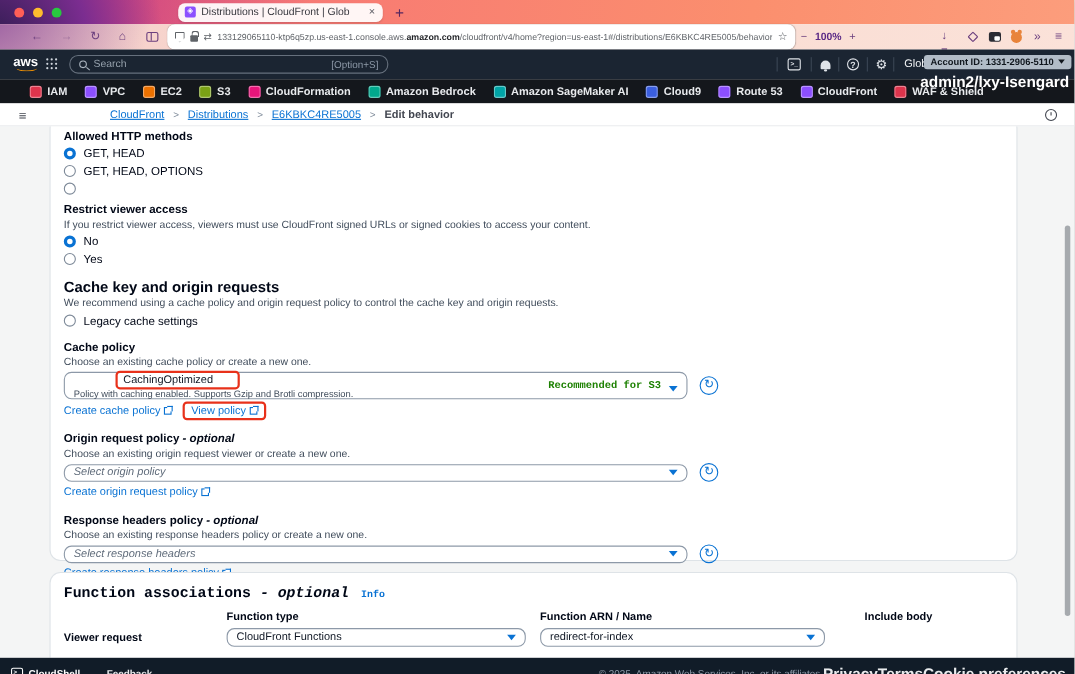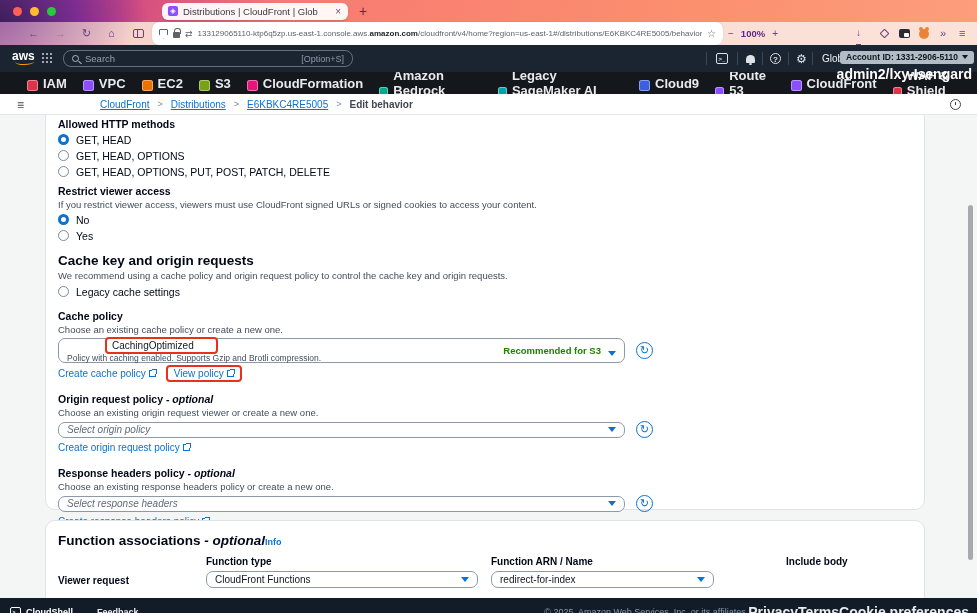--- a/index.html
+++ b/index.html
@@ -86,21 +86,21 @@
   .region { color:#f1f3f5; font-size:10px; gap:5px; }
   .caret-dn { width:0; height:0; border-left:3.5px solid transparent; border-right:3.5px solid transparent; border-top:4.5px solid #f1f3f5; }
   .acct { position:absolute; right:3px; top:1px; text-align:right; }
   .acct-badge { display:inline-flex; align-items:center; gap:4px; background:#b2bcc7; color:#10161d;
                 font-size:8.5px; font-weight:700; border-radius:3px; padding:1.5px 6px; }
   .acct-badge .caret-dn { border-top-color:#10161d; }
   .acct-user { color:#fff; font-size:14px; font-weight:700; margin-top:2px; padding-right:2px; }
 
   
   .bookmarks { height:22px; background:#14171c; display:flex; align-items:center; gap:16px; padding-left:27px; }
-  .bm { display:flex; align-items:flex-end; gap:5px; color:#e8eaed; font-size:13px; font-weight:700; }
+  .bm { display:flex; align-items:flex-start; gap:5px; color:#e8eaed; font-size:10px; font-weight:700; }
   .bm-ic { width:11px; height:11px; border-radius:2.5px; box-shadow:inset 0 0 0 1px rgba(255,255,255,.4); }
 
   
   .breadcrumb { position:relative; height:21px; background:#fff; border-bottom:1px solid #e4e7ea; }
   .hamb { position:absolute; left:17px; top:4px; font-size:12px; color:#424650; }
   .crumbs { position:absolute; left:100px; top:0; height:20px; display:flex; align-items:center; gap:8px; font-size:10px; }
   .crumbs a { color:#0972d3; text-decoration:underline; }
   .crumb-sep { color:#7d8998; font-size:9px; }
   .crumb-cur { color:#424650; font-weight:700; }
   .clock-ic { position:absolute; right:16px; top:5px; width:11px; height:11px; border:1.2px solid #424650; border-radius:50%; }
@@ -126,34 +126,34 @@
 
   .sel-row { display:flex; align-items:center; margin-top:3px; }
   .f-select { display:flex; align-items:center; justify-content:space-between; width:567px; height:16px;
               border:1px solid #8d99a8; border-radius:7px; padding:0 8px; background:#fff; }
   .placeholder { font-size:10px; color:#5f6b7a; font-style:italic; }
   .caret-blue { width:0; height:0; border-left:4px solid transparent; border-right:4px solid transparent; border-top:5px solid #0972d3; }
   .bigselect { width:567px; height:25px; border:1px solid #8d99a8; border-radius:7px; background:#fff;
                display:flex; align-items:center; justify-content:space-between; padding:2px 8px; }
   .bs-val { font-size:10px; color:#0f1724;margin-left:43px; }
   .bs-desc { font-size:8.5px; color:#414d5c; margin-top:1px; white-space:nowrap; }
-  .bs-right { display:flex; align-items:flex-end; gap:7px; }
+  .bs-right { display:flex; align-items:flex-end; gap:7px;font-family:Liberation Mono, monospace; }
   .badge-green { font-size:9.5px; font-weight:700; color:#1d8102; }
   .refresh-btn { width:17px; height:17px; border:1.6px solid #0972d3; border-radius:50%; margin-left:11px;
                  color:#0972d3; font-size:11px; line-height:14px; text-align:center; flex:0 0 auto; }
   .refresh-btn::after { content:"↻"; }
   .links-row { display:flex; gap:16px; margin-top:5px; align-items:center; }
   .blue-link { font-size:10px; color:#0972d3; display:inline-flex; align-items:center; gap:3px; }
   .ext-ic { width:7px; height:7px; border:1.1px solid #0972d3; position:relative; display:inline-block; }
   .ext-ic::after { content:""; position:absolute; right:-2px; top:-2px; width:4px; height:4px;
                    border-top:1.1px solid #0972d3; border-right:1.1px solid #0972d3; background:#fff; }
   .addl { display:flex; align-items:center; gap:6px; margin-top:16px; }
   .tri-right { width:0; height:0; border-top:4px solid transparent; border-bottom:4px solid transparent; border-left:5.5px solid #000716; }
 
-  .fa-title { display:flex; align-items:baseline; gap:0; }
+  .fa-title { display:flex; align-items:baseline; gap:11px;font-family:Liberation Mono, monospace; }
   .fa-title .h2 i { font-style:italic; }
   .info-link { font-size:9px; color:#0972d3; font-weight:700; }
   .fa-hdr { position:relative; height:13px; margin-top:8px; }
   .fa-hdr span { position:absolute; top:0; font-size:10px; font-weight:700; color:#000716; }
   .fa-row { position:relative; height:20px; margin-top:2px; }
   .fa-row .rowlabel { position:absolute; left:0; top:4px; font-size:10px; font-weight:700; color:#000716; }
   .fa-sel { position:absolute; top:0; height:17px; border:1px solid #8d99a8; border-radius:7px; background:#fff;
             display:flex; align-items:center; justify-content:space-between; padding:0 8px; font-size:10px; color:#0f1724; }
 
   
@@ -287,21 +287,21 @@
     <span class="bm">
         <span class="bm-ic" style="background: rgb(231, 21, 123);"></span>
         <span>CloudFormation</span>
       </span>
     <span class="bm">
         <span class="bm-ic" style="background: rgb(1, 168, 141);"></span>
         <span>Amazon Bedrock</span>
       </span>
     <span class="bm">
         <span class="bm-ic" style="background: rgb(0, 164, 166);"></span>
-        <span>Legacy SageMaker AI</span>
+        <span>Amazon SageMaker AI</span>
       </span>
     <span class="bm">
         <span class="bm-ic" style="background: rgb(59, 95, 224);"></span>
         <span>Cloud9</span>
       </span>
     <span class="bm">
         <span class="bm-ic" style="background: rgb(140, 79, 255);"></span>
         <span>Route 53</span>
       </span>
     <span class="bm">
@@ -335,21 +335,20 @@
       <div class="radio-row">
         <span class="radio sel"></span>
         <span>GET, HEAD</span>
       </div>
       <div class="radio-row">
         <span class="radio"></span>
         <span>GET, HEAD, OPTIONS</span>
       </div>
       <div class="radio-row">
         <span class="radio"></span>
-        <span>GET, HEAD, OPTIONS, PUT, POST, PATCH, DELETE</span>
       </div>
 
       <div class="f-label" style="margin-top:7px">Restrict viewer access</div>
       <div class="f-desc">If you restrict viewer access, viewers must use CloudFront signed URLs or signed cookies to access your content.</div>
       <div class="radio-row">
         <span class="radio sel"></span>
         <span>No</span>
       </div>
       <div class="radio-row">
         <span class="radio"></span>
@@ -442,21 +441,21 @@
         <span style="left:148px">Function type</span>
         <span style="left:433px">Function ARN / Name</span>
         <span style="left:728px">Include body</span>
       </div>
       <div class="fa-row">
         <span class="rowlabel">Viewer request</span>
         <div class="fa-sel" style="left:148px;width:272px">
           <span>CloudFront Functions</span>
           <span class="caret-blue"></span>
         </div>
-        <div class="fa-sel" style="left:433px;width:223px">
+        <div class="fa-sel" style="left:433px;width:259px">
           <span>redirect-for-index</span>
           <span class="caret-blue"></span>
         </div>
       </div>
     </div>
 
     <span class="scrollthumb"></span>
   </div>
 
   <div class="footer">

